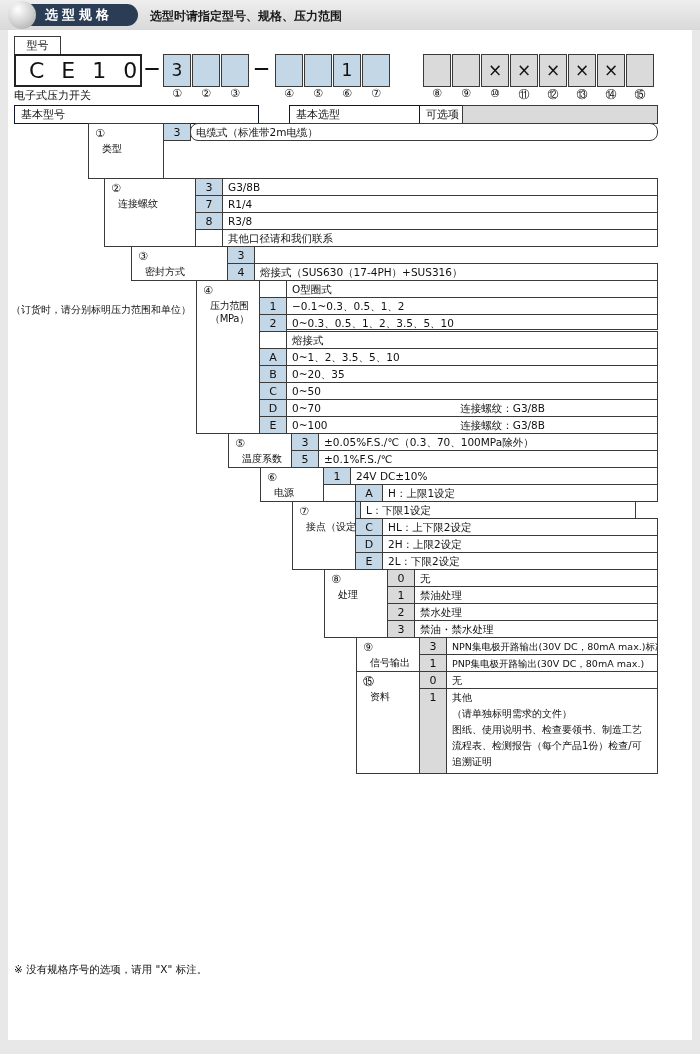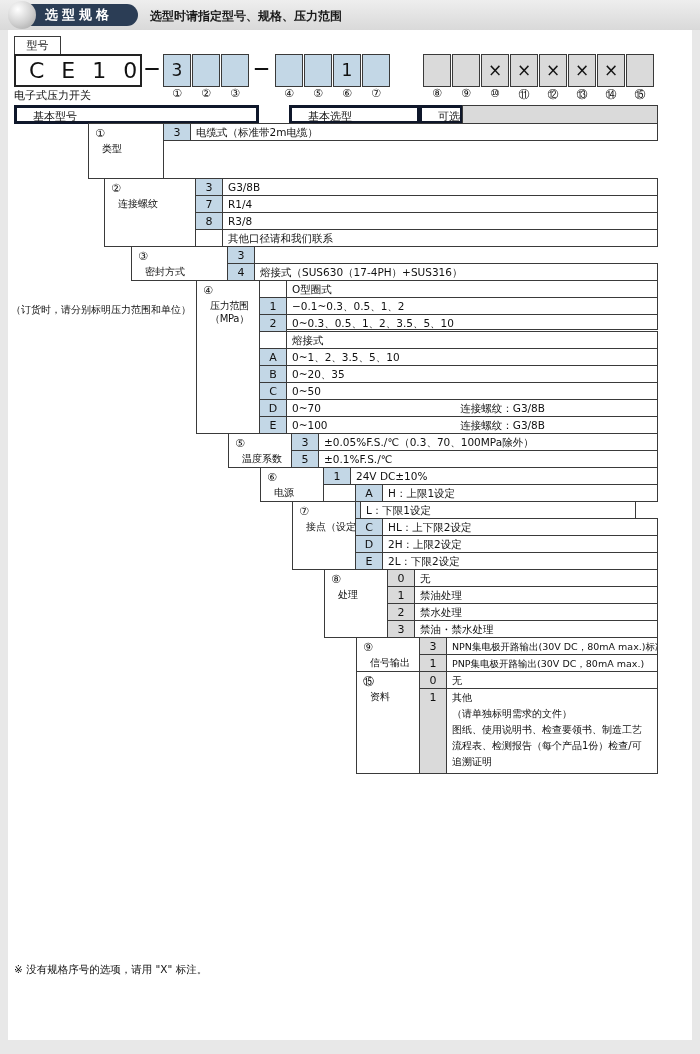--- a/index.html
+++ b/index.html
@@ -17,22 +17,22 @@
         background:#fff;font-size:22px;letter-spacing:17px;padding-left:13px;line-height:29px;overflow:hidden;}
   .dash{position:absolute;top:59px;font-size:15px;font-weight:bold;text-align:center;}
   .dash1{left:141px;width:22px;}
   .dash2{left:248px;width:27px;}
   .mbox{position:absolute;top:54px;width:28px;height:33px;border:1px solid #3a3a3a;box-sizing:border-box;
         text-align:center;line-height:31px;font-size:17px;background:#fff;}
   .mbox.blue{background:#c3d7e6;}
   .mbox.gray{background:#dadada;}
   .pnum{position:absolute;top:87px;width:28px;text-align:center;font-size:11px;}
   .pname{position:absolute;left:14px;top:88px;font-size:11px;}
-  .hdr{position:absolute;top:105px;height:19px;border:3px solid #0f172a;box-sizing:border-box;background:#fff;
-       font-size:11px;line-height:17px;padding-left:16px;}
+  .hdr{position:absolute;top:105px;height:19px;border:1px solid #0f172a;box-sizing:border-box;background:#fff;
+       font-size:11px;line-height:17px;padding-left:6px;}
   .hdr-gray{position:absolute;top:105px;height:19px;border:1px solid #3a3a3a;box-sizing:border-box;background:#dadada;}
   .glabel{position:absolute;border:1px solid #3a3a3a;box-sizing:border-box;background:#fff;overflow:hidden;}
   .gnum{padding:3px 0 0 6px;font-size:11px;line-height:13px;}
   .gname{padding:2px 0 0 13px;font-size:10px;line-height:13px;white-space:nowrap;}
   .gname.wrap{white-space:normal;padding-right:2px;letter-spacing:-0.3px;}
   .cell{position:absolute;border:1px solid #3a3a3a;box-sizing:border-box;background:#fff;overflow:hidden;}
   .code{text-align:center;font-size:11px;line-height:17px;}
   .code.blue{background:#c3d7e6;}
   .code.gray{background:#dadada;}
   .desc{font-size:10.5px;line-height:17px;padding-left:5px;white-space:nowrap;}
@@ -95,21 +95,21 @@
     <div class="pnum" style="left: 568px;">⑬</div>
     <div class="mbox gray" style="left: 597px;">×</div>
     <div class="pnum" style="left: 597px;">⑭</div>
     <div class="mbox gray" style="left: 626px;"></div>
     <div class="pnum" style="left: 626px;">⑮</div>
     <div class="glabel" style="left: 88px; top: 123px; width: 76px; height: 56px;">
       <div class="gnum">①</div>
       <div class="gname">类型</div>
     </div>
     <div class="cell code blue" style="left: 163px; top: 123px; width: 28px; height: 18px;">3</div>
-    <div class="cell desc" style="left: 190px; top: 123px; width: 468px; height: 18px;">电缆式（标准带2m电缆）</div>
+    <div class="cell desc" style="left: 190px; top: 123px; width: 468px; height: 18px; border-radius: 8px;">电缆式（标准带2m电缆）</div>
     <div class="glabel" style="left: 104px; top: 178px; width: 92px; height: 69px;">
       <div class="gnum">②</div>
       <div class="gname">连接螺纹</div>
     </div>
     <div class="cell code blue" style="left: 195px; top: 178px; width: 28px; height: 18px;">3</div>
     <div class="cell desc" style="left: 222px; top: 178px; width: 436px; height: 18px;">G3/8B</div>
     <div class="cell code blue" style="left: 195px; top: 195px; width: 28px; height: 18px;">7</div>
     <div class="cell desc" style="left: 222px; top: 195px; width: 436px; height: 18px;">R1/4</div>
     <div class="cell code blue" style="left: 195px; top: 212px; width: 28px; height: 18px;">8</div>
     <div class="cell desc" style="left: 222px; top: 212px; width: 436px; height: 18px;">R3/8</div>

